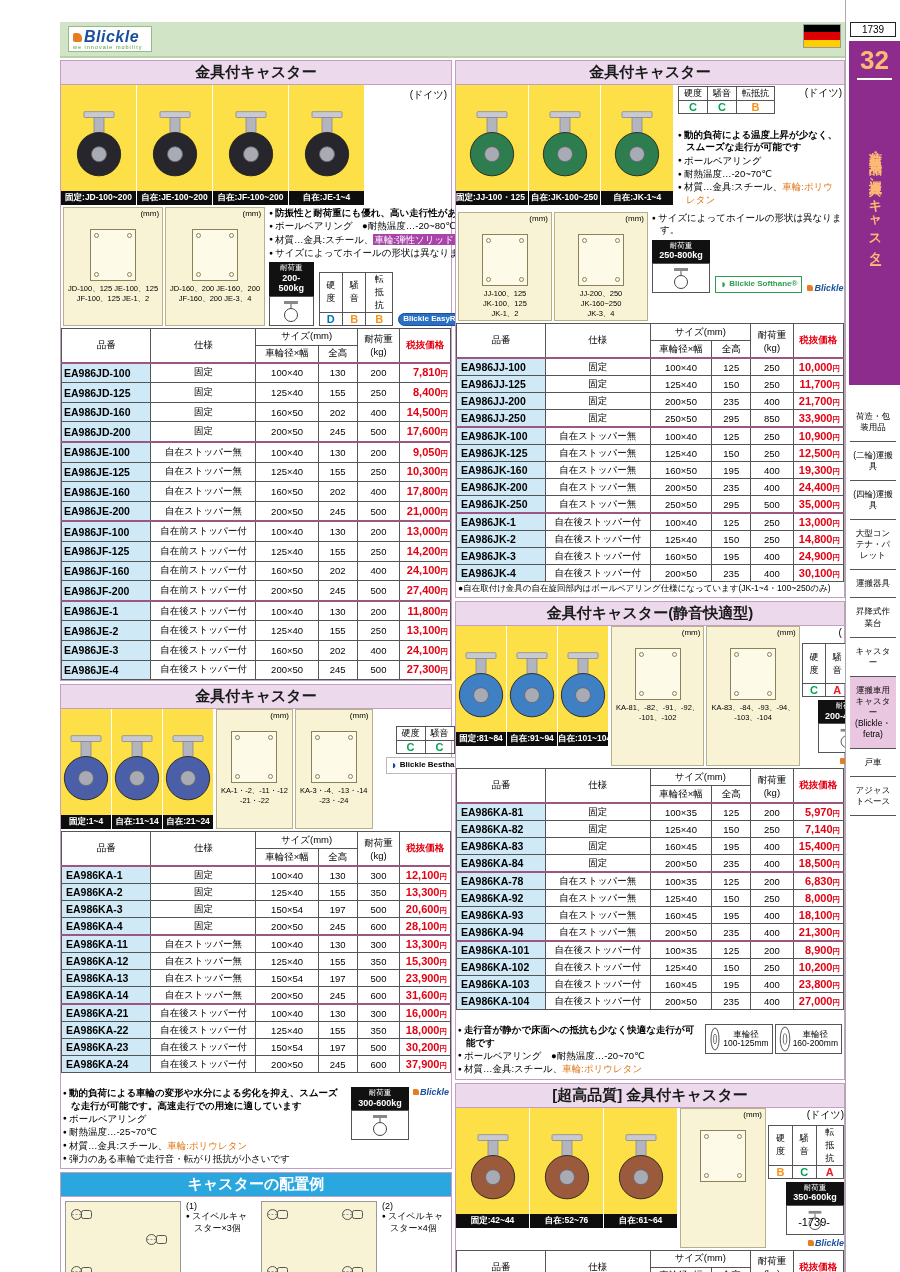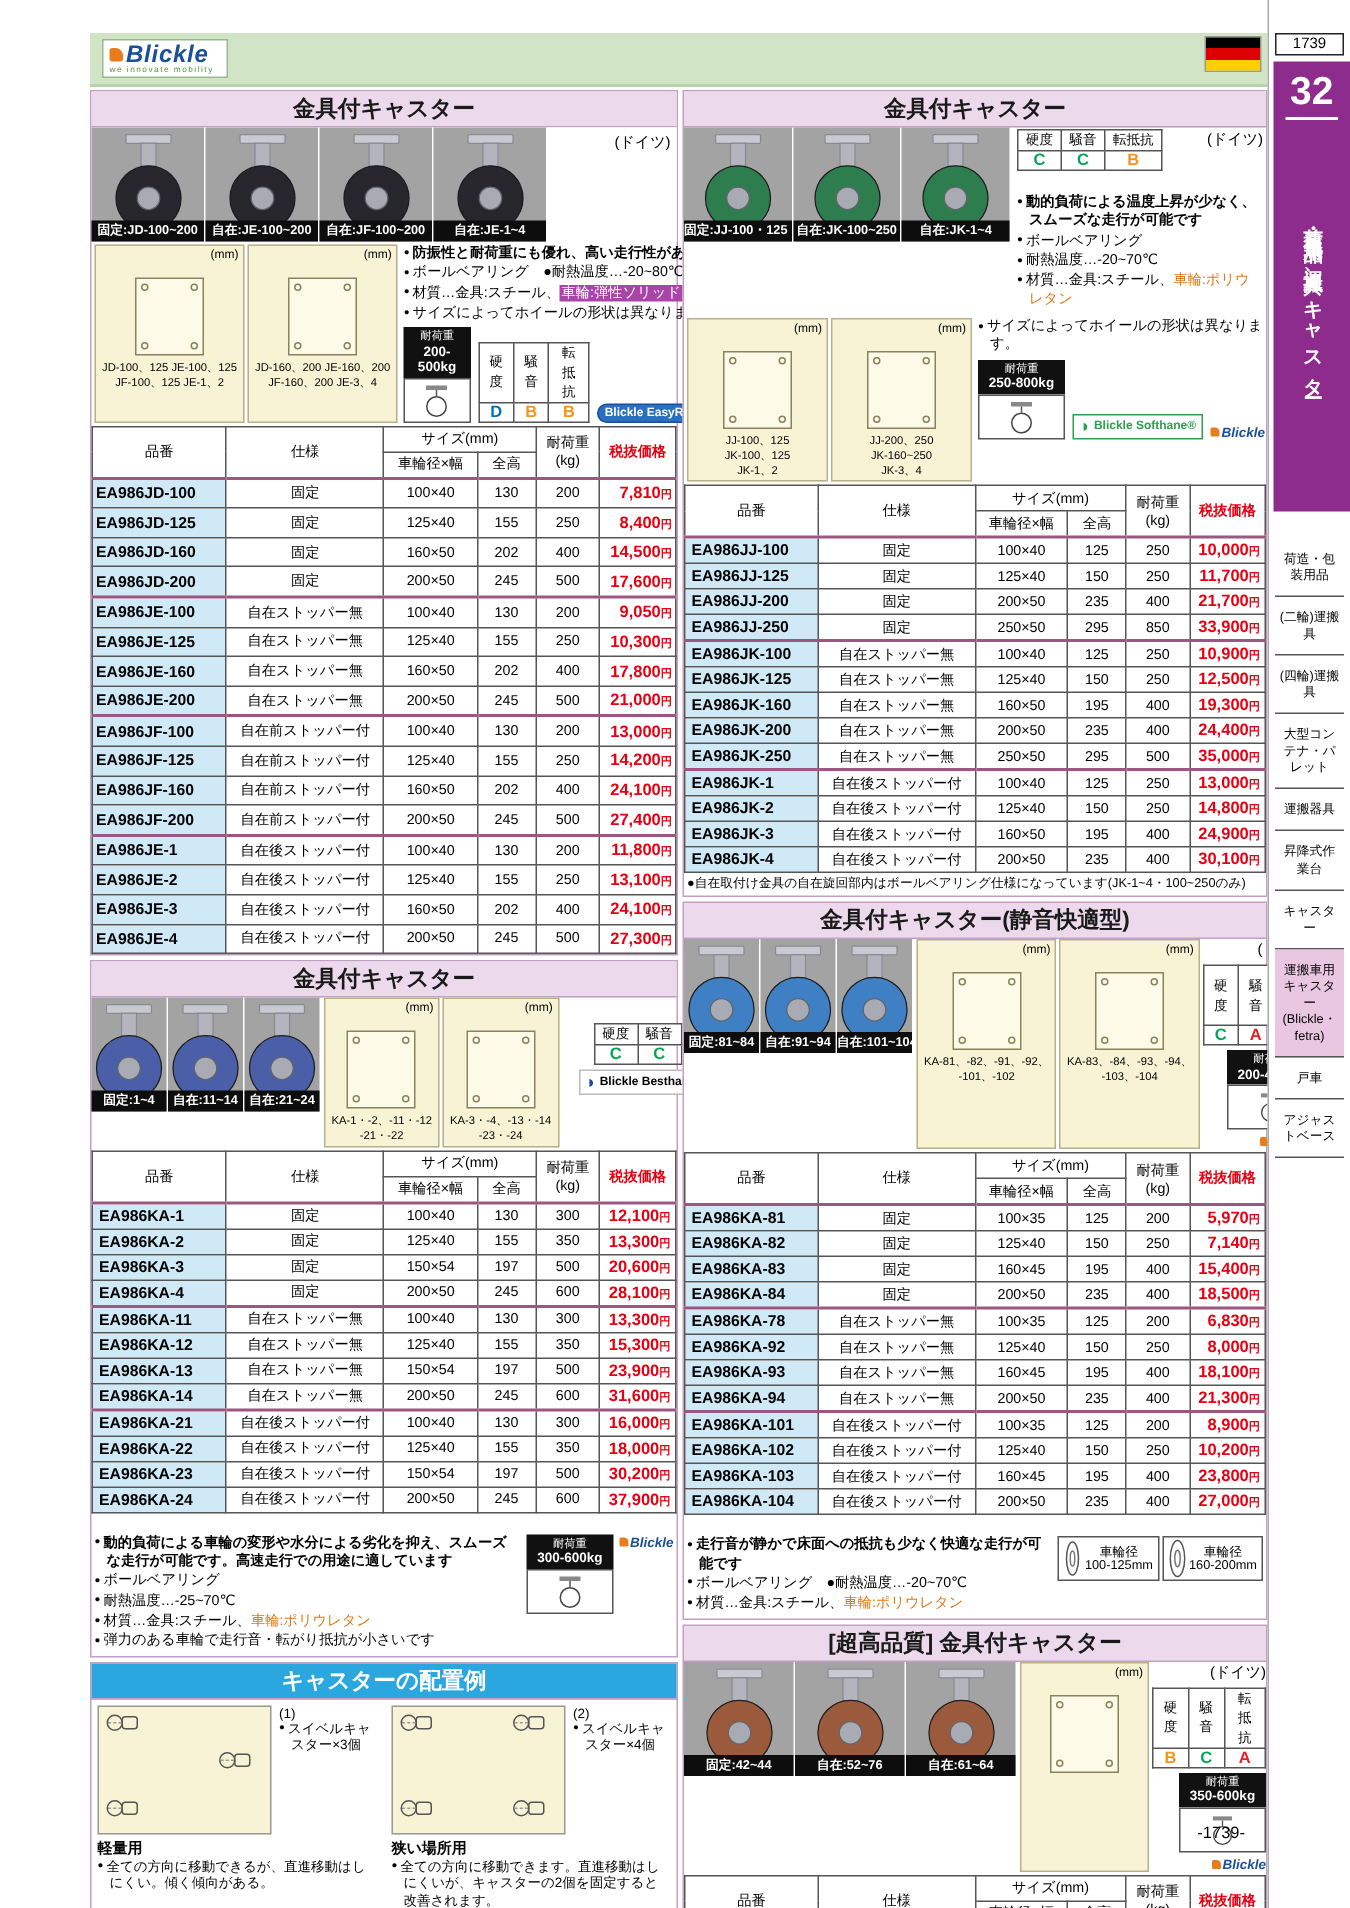--- a/index.html
+++ b/index.html
@@ -19,21 +19,21 @@
 .cols { position:absolute; left:60px; top:60px; width:785px; display:flex; gap:3px; }
 .col-l { width:392px; } .col-r { width:390px; }
 
 
 .sec { border:1px solid #c49fc4; margin-bottom:3px; background:#fff; }
 .sec-title { background:#ecdaec; border-bottom:1px solid #c49fc4; text-align:center; font-weight:bold; font-size:15px; padding:2px 16px; color:#1a1a1a; }
 .sec-title.blue { background:#2aa7de; color:#fff; }
 
 
 .imgrow { display:flex; background:#fff; }
-.tile { position:relative; background:#a3a3a3; flex:1; height:76px; margin-right:1px; display:flex; align-items:center; justify-content:center; }
+.tile { position:relative; background:#fde047; flex:1; height:120px; margin-right:1px; display:flex; align-items:center; justify-content:center; }
 .tile .cap { position:absolute; bottom:0; left:0; right:0; background:#0d0d0d; color:#fff; font-size:8.5px; font-weight:bold; text-align:center; padding:1px 0; white-space:nowrap; }
 .country-cell { flex:0 0 86px; background:#fff; font-size:10px; text-align:right; padding:3px 4px; }
 
 
 .diags { display:flex; gap:2px; }
 .diag { background:#f8f3d4; border:1px solid #b8b08a; position:relative; padding:21px 4px 2px; font-size:7.5px; text-align:center; flex:1; }
 .diag .mm { position:absolute; top:1px; right:3px; font-size:8px; }
 .diag .plate { display:block; width:46px; height:52px; border:1px solid #8a825a; margin:0 auto 3px; position:relative; background:#fdfae8; }
 .diag .plate i { position:absolute; width:5px; height:5px; border:1px solid #8a825a; border-radius:50%; }
 .diag .plate i:nth-child(1){left:3px;top:3px;} .diag .plate i:nth-child(2){right:3px;top:3px;}
@@ -97,21 +97,21 @@
 .arr-diag { flex:0 0 116px; height:86px; background:#f8f3d4; border:1px solid #999; position:relative; }
 .cstr { position:absolute; transform:translate(-50%,-50%); }
 .arr-num { font-size:9px; }
 .arr-side .bul { font-size:9px; }
 .arr-head { font-weight:bold; font-size:10px; margin-top:2px; }
 .arr-item .body.bul { font-size:9px; }
 
 
 .sidebar { position:absolute; right:0; top:0; width:55px; height:1272px; border-left:1px solid #aaa; background:#fff; }
 .cat-no { margin:22px 4px 4px; border:1px solid #222; text-align:center; font-size:10px; padding:1px 0; background:#fff; }
-.tab { background:#8d2c8d; color:#ffffff; margin-left:3px; height:300px; text-align:center; padding-top:4px; }
+.tab { background:#8d2c8d; color:#fdba74; margin-left:3px; height:344px; text-align:center; padding-top:4px; }
 .tab-num { font-size:26px; font-weight:bold; border-bottom:2px solid #fff; margin:0 8px 6px; padding-bottom:2px; }
 .tab-title { writing-mode:vertical-rl; font-size:13px; font-weight:bold; letter-spacing:2px; height:230px; margin:0 auto; line-height:1.15; }
 .snav { margin-top:18px; }
 .snav-item { font-size:8.5px; text-align:center; padding:8px 2px; border-bottom:1px solid #555; margin:0 4px; line-height:1.3; }
 .snav-item.hot { background:#e9c7e0; }
 
 .footer-page { position:absolute; right:70px; bottom:44px; font-size:11px; }
 </style>
 </head>
 <body>

